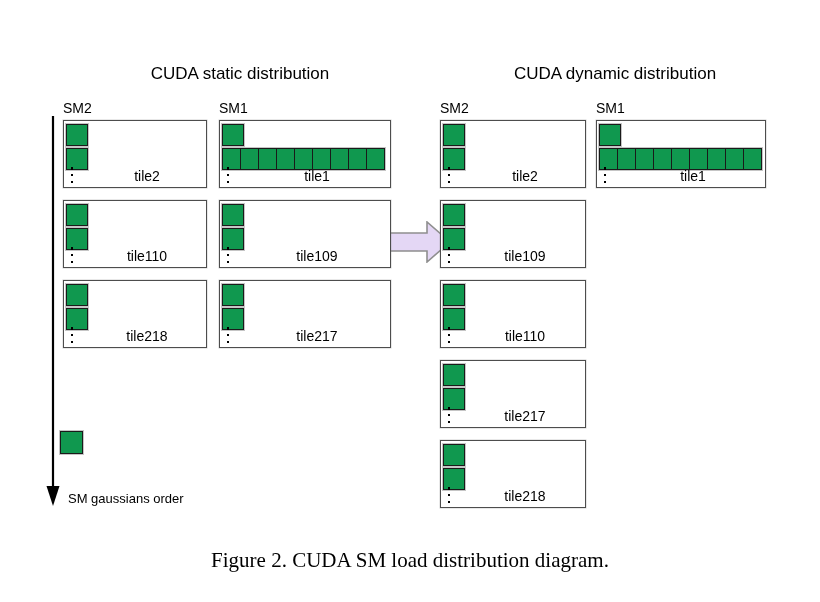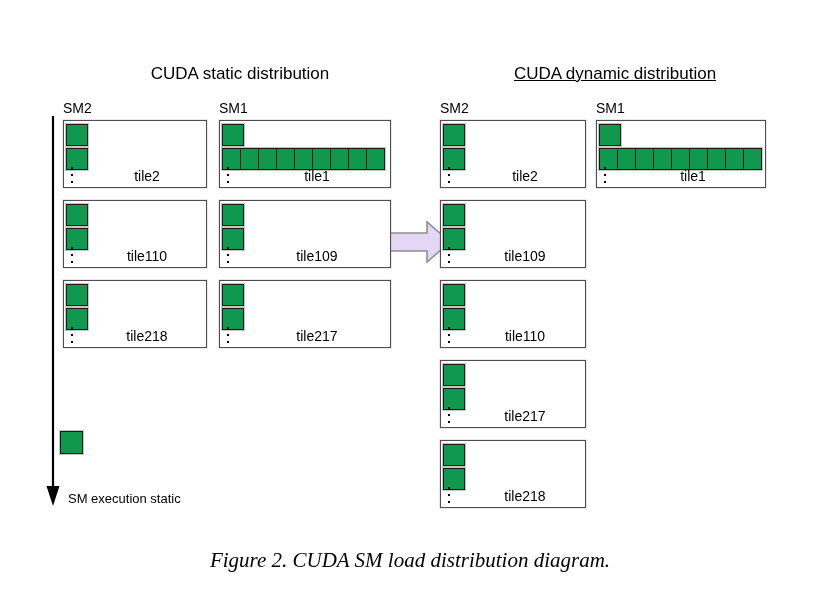--- a/index.html
+++ b/index.html
@@ -26,21 +26,21 @@
   
   .panel-title {
     position: absolute;
     font-size: 17px;
     font-family: "Liberation Sans", sans-serif;
     color: #000;
     white-space: nowrap;
     text-align: center;
   }
   #title-static { left: 95px; top: 56px; width: 290px; }
-  #title-dynamic { left: 470px; top: 56px; width: 290px; text-decoration: underline; }
+  #title-dynamic { left: 470px; top: 56px; width: 290px; }
 
   
   .sm-label {
     position: absolute;
     font-size: 14px;
     text-align: left;
     white-space: nowrap;
     color: #000;
   }
 
@@ -157,38 +157,37 @@
   
   #figure-caption {
     position: absolute;
     left: 0;
     top: 540px;
     width: 820px;
     text-align: center;
     font-family: "Liberation Serif", serif;
     font-size: 21px;
     color: #000;
-    font-style: italic;
   }
 </style>
 </head>
 <body>
 
 <div id="figure-root">
 
   <div class="panel-title" id="title-static">CUDA static distribution</div>
   <div class="panel-title" id="title-dynamic">CUDA dynamic distribution</div>
 
   <div id="exec-axis">
     <svg width="18" height="390" viewBox="0 0 18 390">
       <line x1="9" y1="0" x2="9" y2="372" stroke="#000" stroke-width="2.2"></line>
       <polygon points="9,390 2.5,370 15.5,370" fill="#000"></polygon>
     </svg>
   </div>
-  <div id="exec-axis-label">SM execution static</div>
+  <div id="exec-axis-label">SM gaussians order</div>
 
   <div id="transition-arrow">
     <svg width="62" height="42" viewBox="0 0 62 42">
       <polygon points="1,12 38,12 38,1 61,21 38,41 38,30 1,30" fill="#e4d7f5" stroke="#8f8f8f" stroke-width="1.6" stroke-linejoin="miter"></polygon>
     </svg>
   </div>
 
   <div id="legend-swatch"></div>
 
   <div id="diagram-layer">

